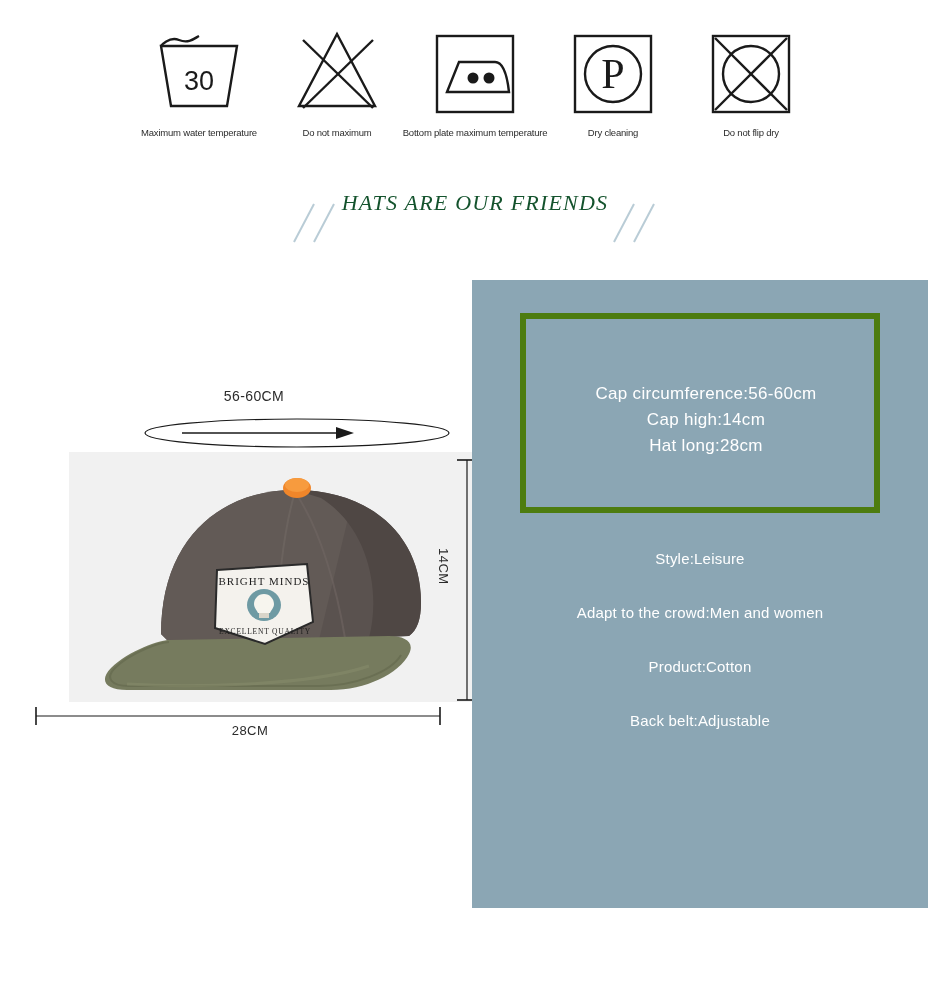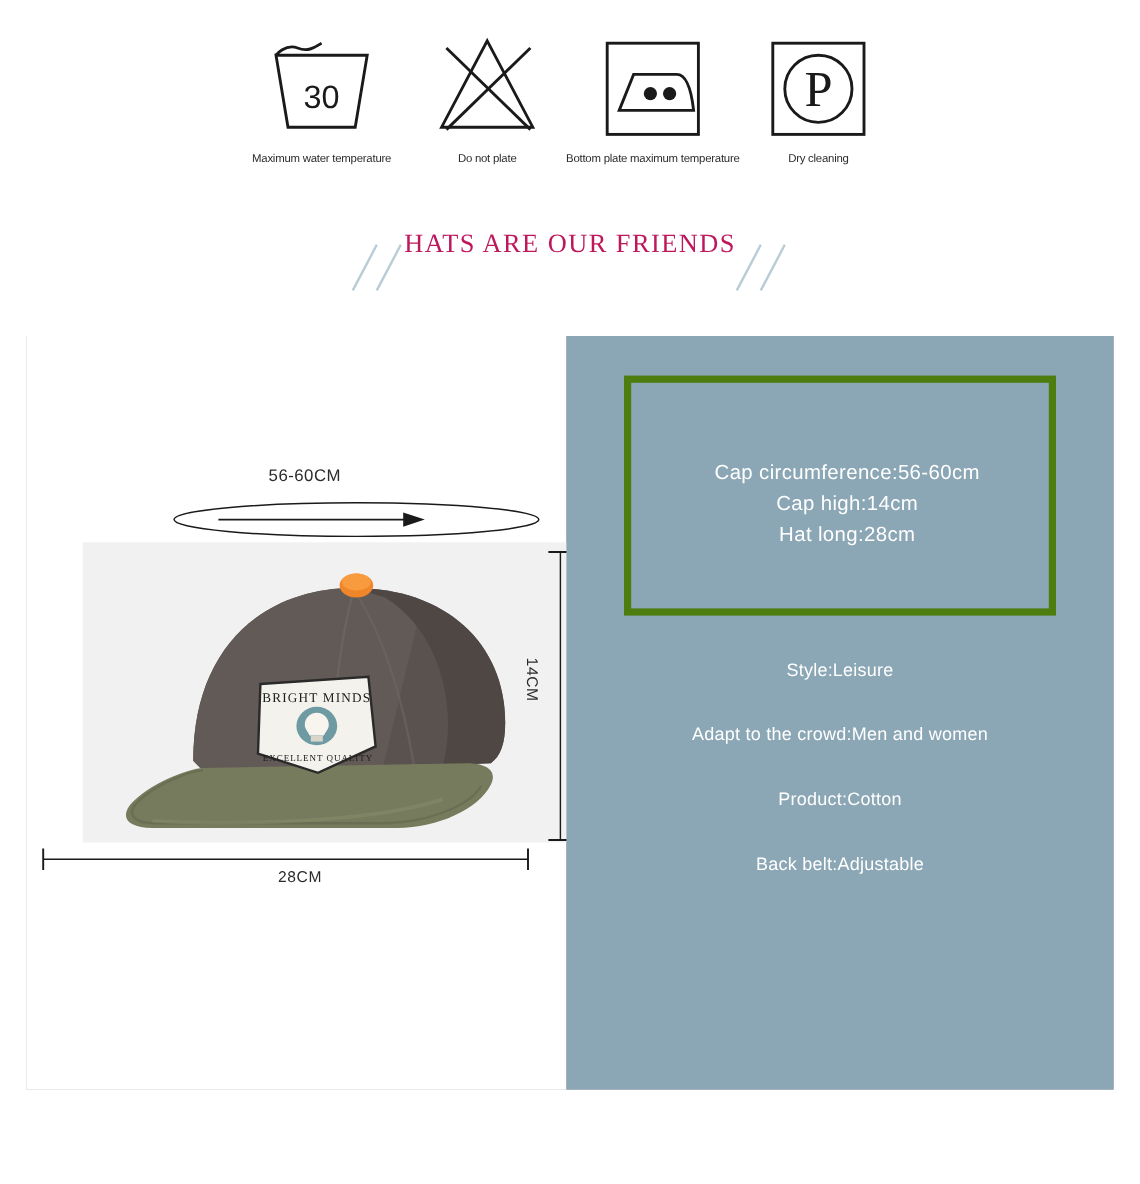--- a/index.html
+++ b/index.html
@@ -54,22 +54,23 @@
     position: absolute;
     top: 190px;
     left: 0;
     width: 950px;
     text-align: center;
   }
   .title-main {
     font-family: "Liberation Serif", serif;
     font-size: 22px;
     letter-spacing: 1.2px;
-    color: #be185d;
+    color: #14532d;
     font-weight: 400;
+    font-style: italic;
   }
   .title-sub {
     margin-top: 9px;
     font-family: "Liberation Sans", sans-serif;
     font-size: 9.5px;
     letter-spacing: 4px;
     color: #8d8d8d;
   }
   .slash-left, .slash-right {
     position: absolute;
@@ -82,21 +83,21 @@
   .slash-left svg, .slash-right svg { display: block; }
 
   
   .panel {
     position: absolute;
     left: 22px;
     top: 280px;
     width: 906px;
     height: 628px;
     display: flex;
-    background: #a3a3a3;
+    background: #14532d;
   }
   .panel-left {
     width: 450px;
     height: 628px;
     position: relative;
     background: #ffffff;
   }
   .panel-right {
     width: 456px;
     height: 628px;
@@ -221,21 +222,21 @@
     </svg>
     <div class="care-label">Maximum water temperature</div>
   </div>
 
   <div class="care-item">
     <svg class="care-icon" viewBox="0 0 100 100">
       <path d="M50 16 L88 88 L12 88 Z" fill="none" stroke="#1a1a1a" stroke-width="2.4"></path>
       <line x1="16" y1="22" x2="86" y2="90" stroke="#1a1a1a" stroke-width="2.4"></line>
       <line x1="86" y1="22" x2="16" y2="90" stroke="#1a1a1a" stroke-width="2.4"></line>
     </svg>
-    <div class="care-label">Do not plate</div>
+    <div class="care-label">Do not maximum</div>
   </div>
 
   <div class="care-item">
     <svg class="care-icon" viewBox="0 0 100 100">
       <rect x="12" y="18" width="76" height="76" fill="none" stroke="#1a1a1a" stroke-width="2.4"></rect>
       <path d="M22 74 L34 44 L70 44 C78 44 82 56 84 74 Z" fill="none" stroke="#1a1a1a" stroke-width="2.4"></path>
       <circle cx="48" cy="60" r="5.5" fill="#1a1a1a"></circle>
       <circle cx="64" cy="60" r="5.5" fill="#1a1a1a"></circle>
     </svg>
     <div class="care-label">Bottom plate maximum temperature</div>
@@ -243,20 +244,29 @@
 
   <div class="care-item">
     <svg class="care-icon" viewBox="0 0 100 100">
       <rect x="12" y="18" width="76" height="76" fill="none" stroke="#1a1a1a" stroke-width="2.4"></rect>
       <circle cx="50" cy="56" r="28" fill="none" stroke="#1a1a1a" stroke-width="2.4"></circle>
       <text x="50" y="70" font-family="Liberation Serif, serif" font-size="42" text-anchor="middle" fill="#1a1a1a">P</text>
     </svg>
     <div class="care-label">Dry cleaning</div>
   </div>
 
+  <div class="care-item">
+    <svg class="care-icon" viewBox="0 0 100 100">
+      <rect x="12" y="18" width="76" height="76" fill="none" stroke="#1a1a1a" stroke-width="2.4"></rect>
+      <circle cx="50" cy="56" r="28" fill="none" stroke="#1a1a1a" stroke-width="2.4"></circle>
+      <line x1="14" y1="20" x2="86" y2="92" stroke="#1a1a1a" stroke-width="2.4"></line>
+      <line x1="86" y1="20" x2="14" y2="92" stroke="#1a1a1a" stroke-width="2.4"></line>
+    </svg>
+    <div class="care-label">Do not flip dry</div>
+  </div>
 
 </div>
 
 <div class="title-block">
   <div class="slash-left">
     <svg width="60" height="42" viewBox="0 0 60 42">
       <line x1="6" y1="40" x2="26" y2="2" stroke="#b9ccd6" stroke-width="2"></line>
       <line x1="26" y1="40" x2="46" y2="2" stroke="#b9ccd6" stroke-width="2"></line>
     </svg>
   </div>

